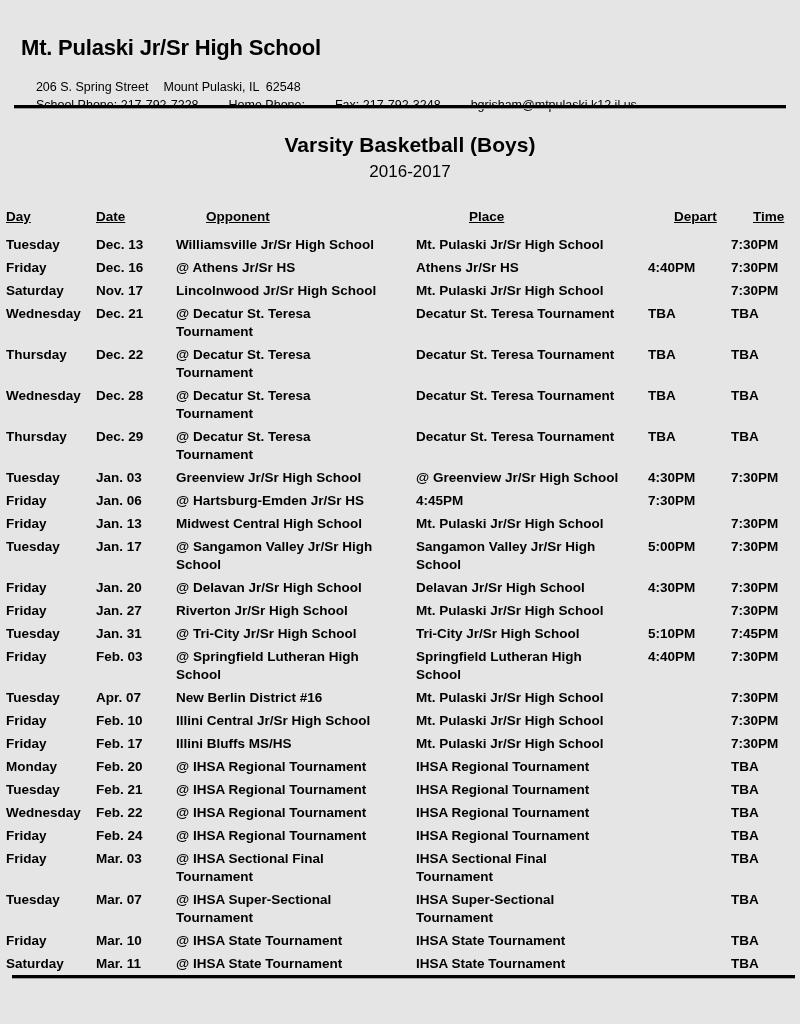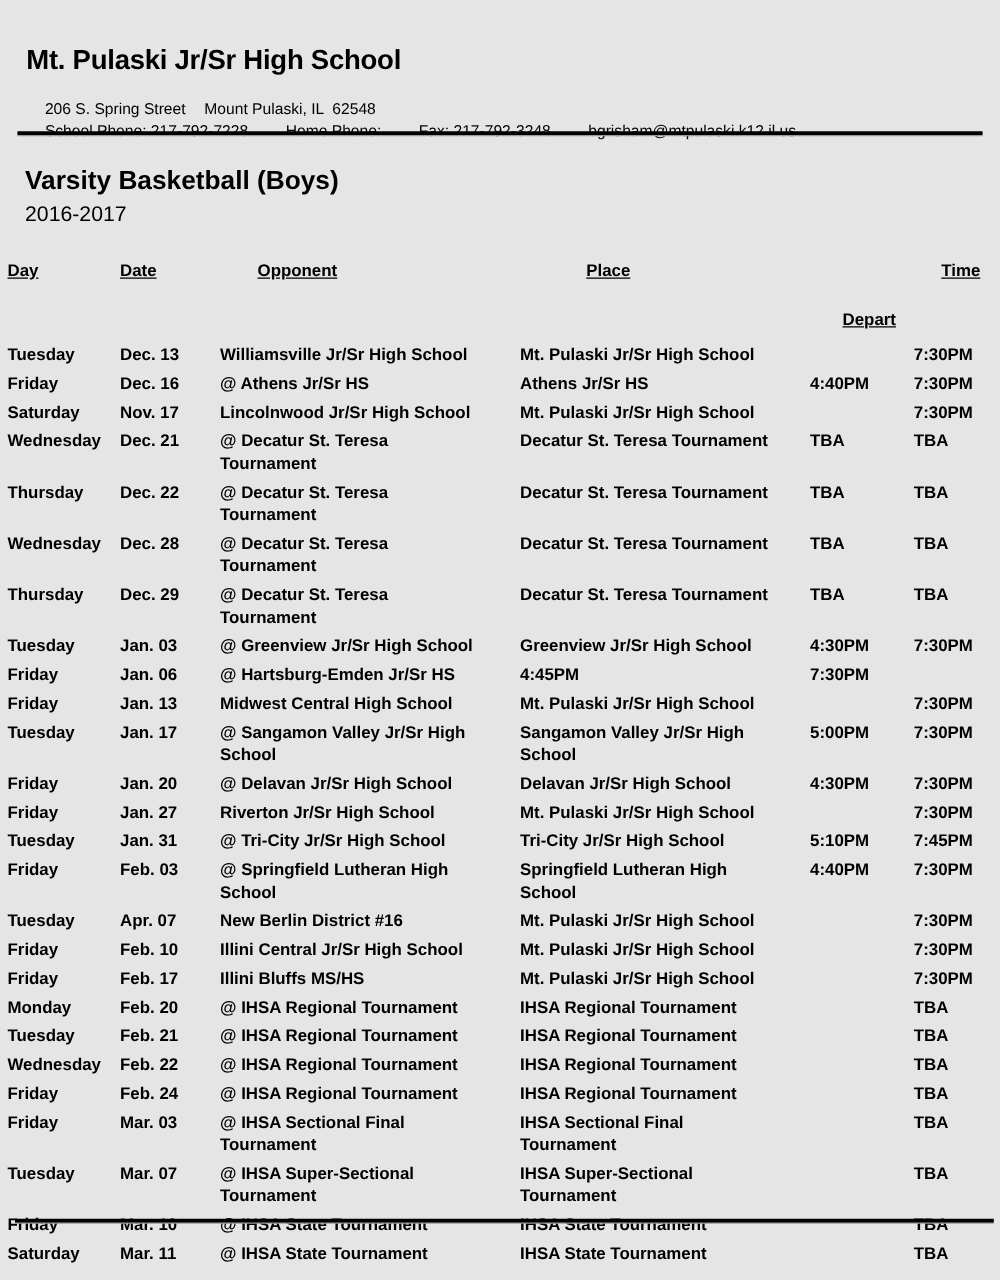--- a/index.html
+++ b/index.html
@@ -48,21 +48,21 @@
     background: #000000;
     box-shadow: 0 1px 0 #9a9a9a;
   }
   .rule.top { left: 14px; top: 105px; width: 772px; }
   .rule.bottom { left: 12px; top: 975px; width: 783px; }
   .title-block {
     position: absolute;
     left: 20px;
     top: 132px;
     width: 780px;
-    text-align: left;
+    text-align: center;
   }
   .title-main {
     font-size: 21px;
     font-weight: bold;
     line-height: 26px;
   }
   .title-season {
     font-size: 17px;
     line-height: 21px;
     margin-top: 3px;
@@ -82,21 +82,21 @@
   }
   .thead {
     margin-bottom: 10px;
   }
   .thead .hdr {
     text-decoration: underline;
     justify-self: start;
   }
   .hdr.h-opponent { margin-left: 30px; }
   .hdr.h-place    { margin-left: 53px; }
-  .hdr.h-depart   { margin-left: 26px; margin-top: 39px; }
+  .hdr.h-depart   { margin-left: 26px; }
   .hdr.h-time     { margin-left: 22px; }
   .row { margin-bottom: 5px; }
   .cell div, .cell { white-space: nowrap; }
 </style>
 </head>
 <body>
 
 <div class="page">
 
   <div class="school-name">Mt. Pulaski Jr/Sr High School</div>
@@ -218,24 +218,24 @@
             <div>Decatur St. Teresa Tournament</div>
           </div>
     <div class="cell">TBA</div>
     <div class="cell">TBA</div>
   </div>
 
   <div class="grid-row row">
     <div class="cell">Tuesday</div>
     <div class="cell">Jan. 03</div>
     <div class="cell">
+            <div>Greenview Jr/Sr High School</div>
+          </div>
+    <div class="cell">
             <div>@ Greenview Jr/Sr High School</div>
-          </div>
-    <div class="cell">
-            <div>Greenview Jr/Sr High School</div>
           </div>
     <div class="cell">4:30PM</div>
     <div class="cell">7:30PM</div>
   </div>
 
   <div class="grid-row row">
     <div class="cell">Friday</div>
     <div class="cell">Jan. 06</div>
     <div class="cell">
             <div>@ Hartsburg-Emden Jr/Sr HS</div>

